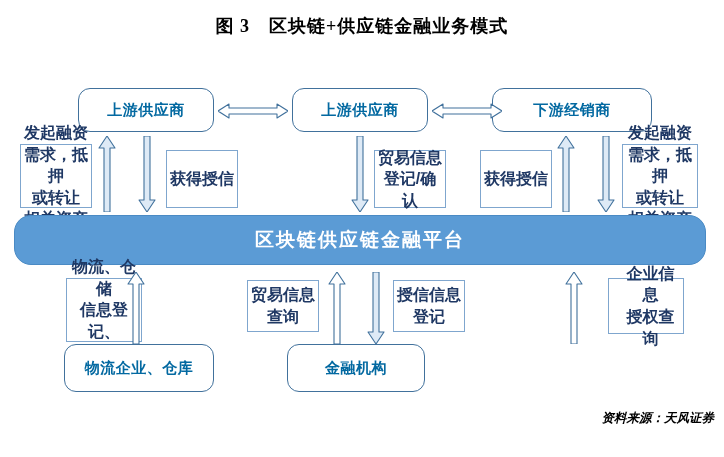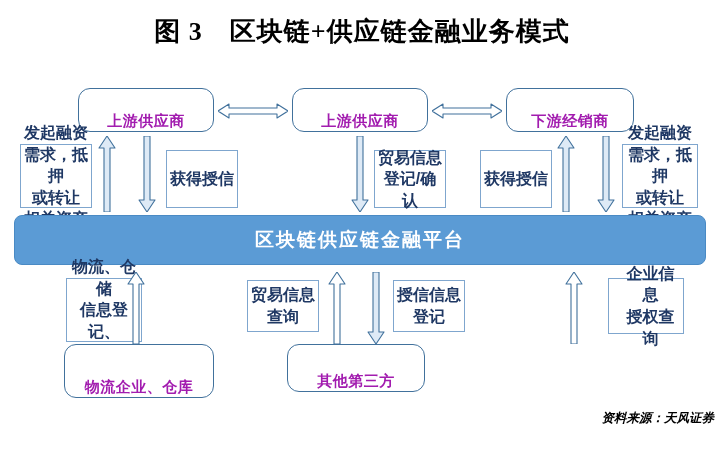--- a/index.html
+++ b/index.html
@@ -21,52 +21,52 @@
     background: #ffffff;
   }
 
   
   .fig-title {
     position: absolute;
     left: 0;
     top: 14px;
     width: 724px;
     text-align: center;
-    font-size: 26px;
+    font-size: 18px;
     font-weight: bold;
     letter-spacing: 1px;
     color: #000000;
     font-family: "Liberation Serif", "DejaVu Serif", serif;
   }
 
   
   .entity {
     position: absolute;
     box-sizing: border-box;
     border: 1.4px solid #41719C;
     border-radius: 12px;
     background: #ffffff;
-    color: #a21caf;
+    color: #0369a1;
     font-weight: bold;
     font-size: 15px;
     display: flex;
-    align-items: flex-end;
+    align-items: center;
     justify-content: center;
     text-align: center;
     line-height: 1.25;
     letter-spacing: 0.5px;
   }
 
   
   .platform {
     position: absolute;
     box-sizing: border-box;
     background: #5B9BD5;
     border: 1px solid #4a8ac4;
-    border-radius: 8px;
+    border-radius: 17px;
     color: #ffffff;
     font-size: 19px;
     font-weight: bold;
     letter-spacing: 2px;
     display: flex;
     align-items: center;
     justify-content: center;
     text-align: center;
   }
 
@@ -114,21 +114,21 @@
   <div class="fig-title">图 3　区块链+供应链金融业务模式</div>
 
   <div class="entity" style="left:78px; top:88px; width:136px; height:44px;">
     <span>上游供应商</span>
   </div>
 
   <div class="entity" style="left:292px; top:88px; width:136px; height:44px;">
     <span>上游供应商</span>
   </div>
 
-  <div class="entity" style="left:506px; top:88px; width:128px; height:44px;">
+  <div class="entity" style="left:492px; top:88px; width:160px; height:44px;">
     <span>下游经销商</span>
   </div>
 
   <div class="arrow" style="left:218px; top:102px;">
     <svg width="70" height="18" viewBox="0 0 70 18">
       <polygon points="0,9 11,2 11,6 59,6 59,2 70,9 59,16 59,12 11,12 11,16" fill="#ffffff" stroke="#41719C" stroke-width="1.1" stroke-linejoin="round"></polygon>
     </svg>
   </div>
 
   <div class="arrow" style="left:432px; top:102px;">
@@ -236,24 +236,24 @@
       <polygon points="9,72 17,60 12,60 12,0 6,0 6,60 1,60" fill="#DEEAF6" stroke="#41719C" stroke-width="1.1" stroke-linejoin="round"></polygon>
     </svg>
   </div>
 
   <div class="arrow" style="left:565px; top:272px;">
     <svg width="18" height="72" viewBox="0 0 18 72">
       <polygon points="9,0 17,12 12,12 12,72 6,72 6,12 1,12" fill="#ffffff" stroke="#41719C" stroke-width="1.1" stroke-linejoin="round"></polygon>
     </svg>
   </div>
 
-  <div class="entity" style="left:64px; top:344px; width:150px; height:54px;">
+  <div class="entity" style="left:64px; top:344px; width:150px; height:48px;">
     <span>物流企业、仓库</span>
   </div>
 
   <div class="entity" style="left:287px; top:344px; width:138px; height:48px;">
-    <span>其他第三方</span>
+    <span>金融机构</span>
   </div>
 
 
   <div class="source">资料来源：天风证券</div>
 
 </div>
 
 </body></html>

